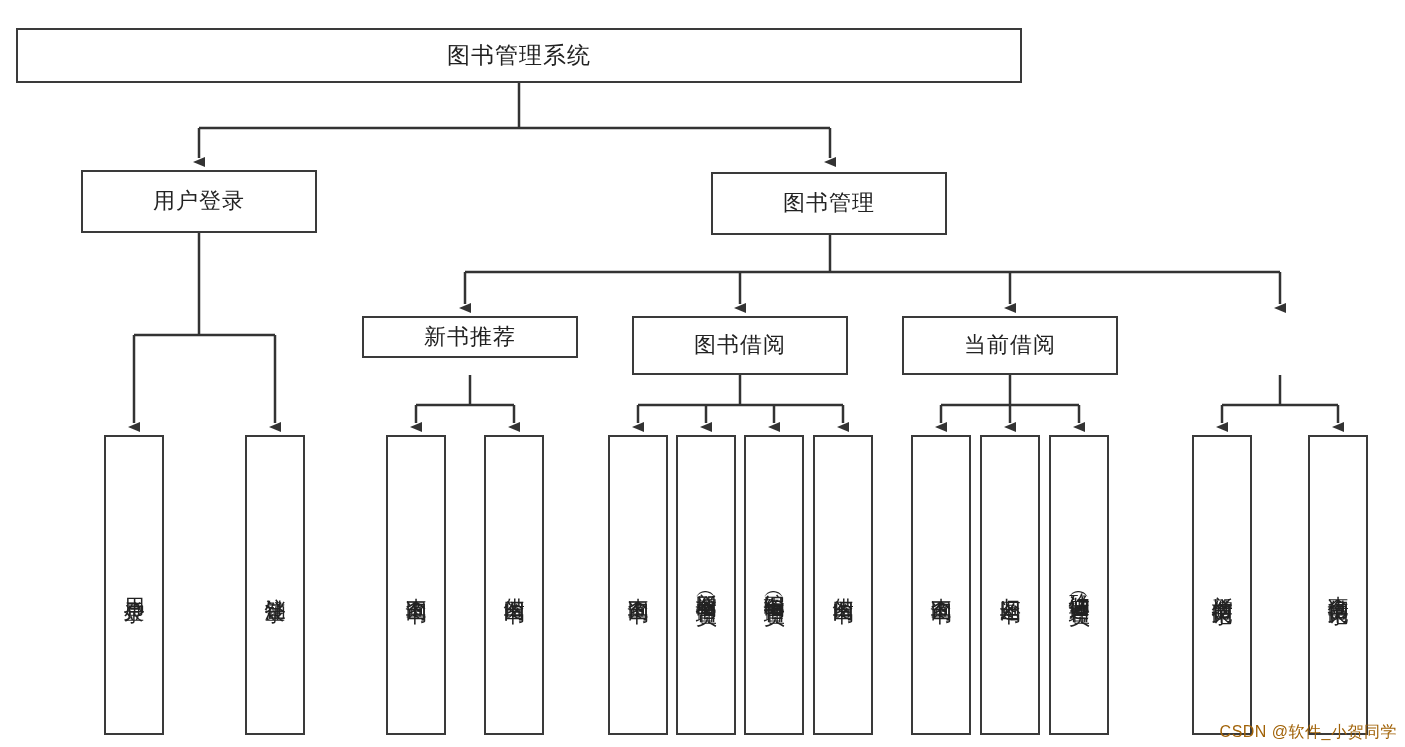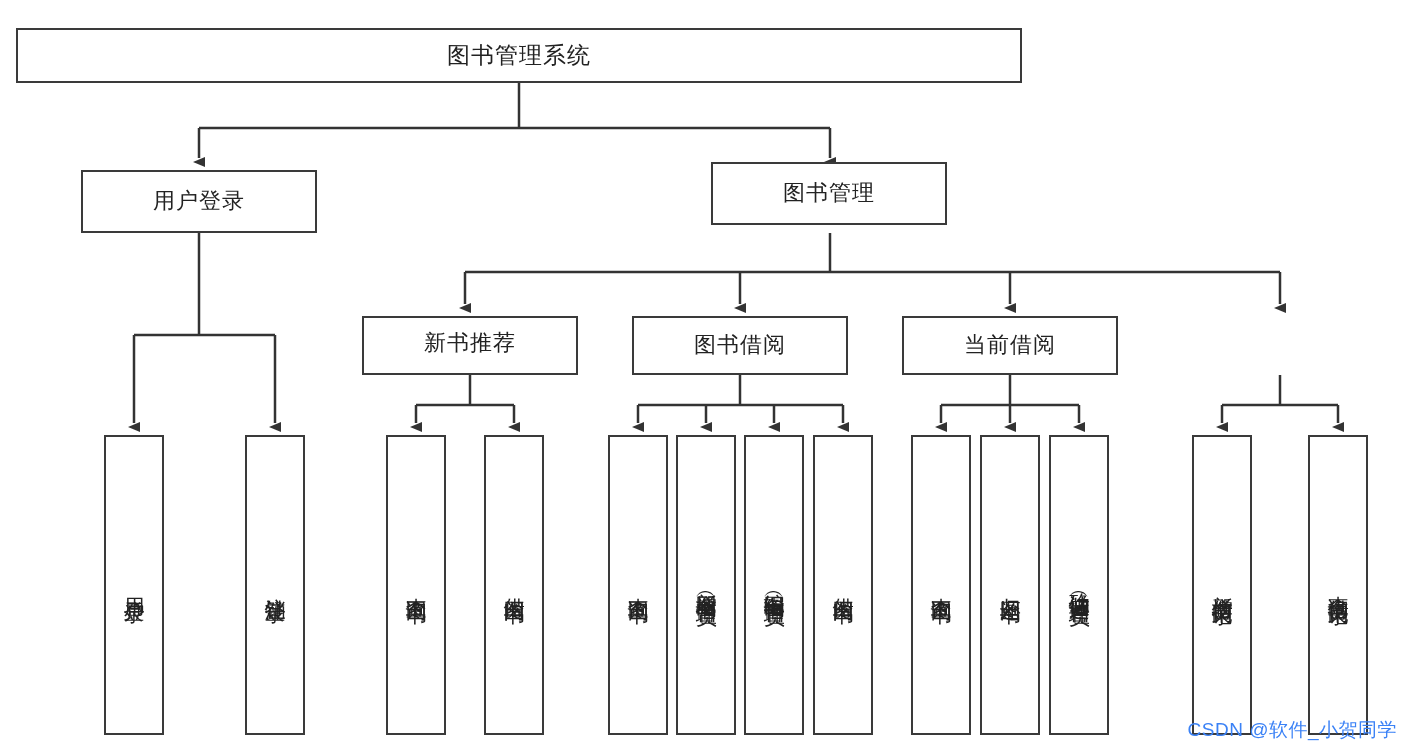--- a/index.html
+++ b/index.html
@@ -62,22 +62,22 @@
     white-space: normal;
     max-height: 100%;
   }
   .node.leaf-tall {
     align-items: center;
   }
   #watermark {
     position: absolute;
     right: 8px;
     bottom: 4px;
-    font-size: 19px;
-    color: #3b82f6;
+    font-size: 16px;
+    color: #a16207;
     letter-spacing: 0.5px;
     white-space: nowrap;
   }
 </style>
 </head>
 <body>
 
 <div id="diagram-root">
 
   <svg id="edges-layer" viewBox="0 0 1405 747" width="1405" height="747" xmlns="http://www.w3.org/2000/svg">
@@ -126,23 +126,23 @@
       <path d="M1280,375 L1280,405"></path>
       <path d="M1222,405 L1338,405"></path>
       <path d="M1222,405 L1222,423" marker-end="url(#arrow)"></path>
       <path d="M1338,405 L1338,423" marker-end="url(#arrow)"></path>
     </g>
   </svg>
 
   <div class="node horizontal root" style="left:16px; top:12px; width:1006px; height:55px;margin-top:16px;">图书管理系统</div>
 
   <div class="node horizontal" style="left:81px; top:170px; width:236px; height:63px;">用户登录</div>
-  <div class="node horizontal" style="left:711px; top:162px; width:236px; height:63px;">图书管理</div>
+  <div class="node horizontal" style="left:711px; top:172px; width:236px; height:63px;">图书管理</div>
 
-  <div class="node horizontal" style="left:362px; top:316px; width:216px; height:59px;font-family:Liberation Mono, monospace;">新书推荐</div>
+  <div class="node horizontal" style="left:362px; top:316px; width:216px; height:42px;">新书推荐</div>
   <div class="node horizontal" style="left:902px; top:316px; width:216px; height:59px;">当前借阅</div>
   <div class="node horizontal" style="left:632px; top:316px; width:216px; height:59px;">图书借阅</div>
 
   <div class="node vertical leaf-tall" style="left:104px; top:435px; width:60px; height:300px;">
     <span class="vtext">用户登录</span>
   </div>
   <div class="node vertical leaf-tall" style="left:245px; top:435px; width:60px; height:300px;">
     <span class="vtext">注销登录</span>
   </div>
 

